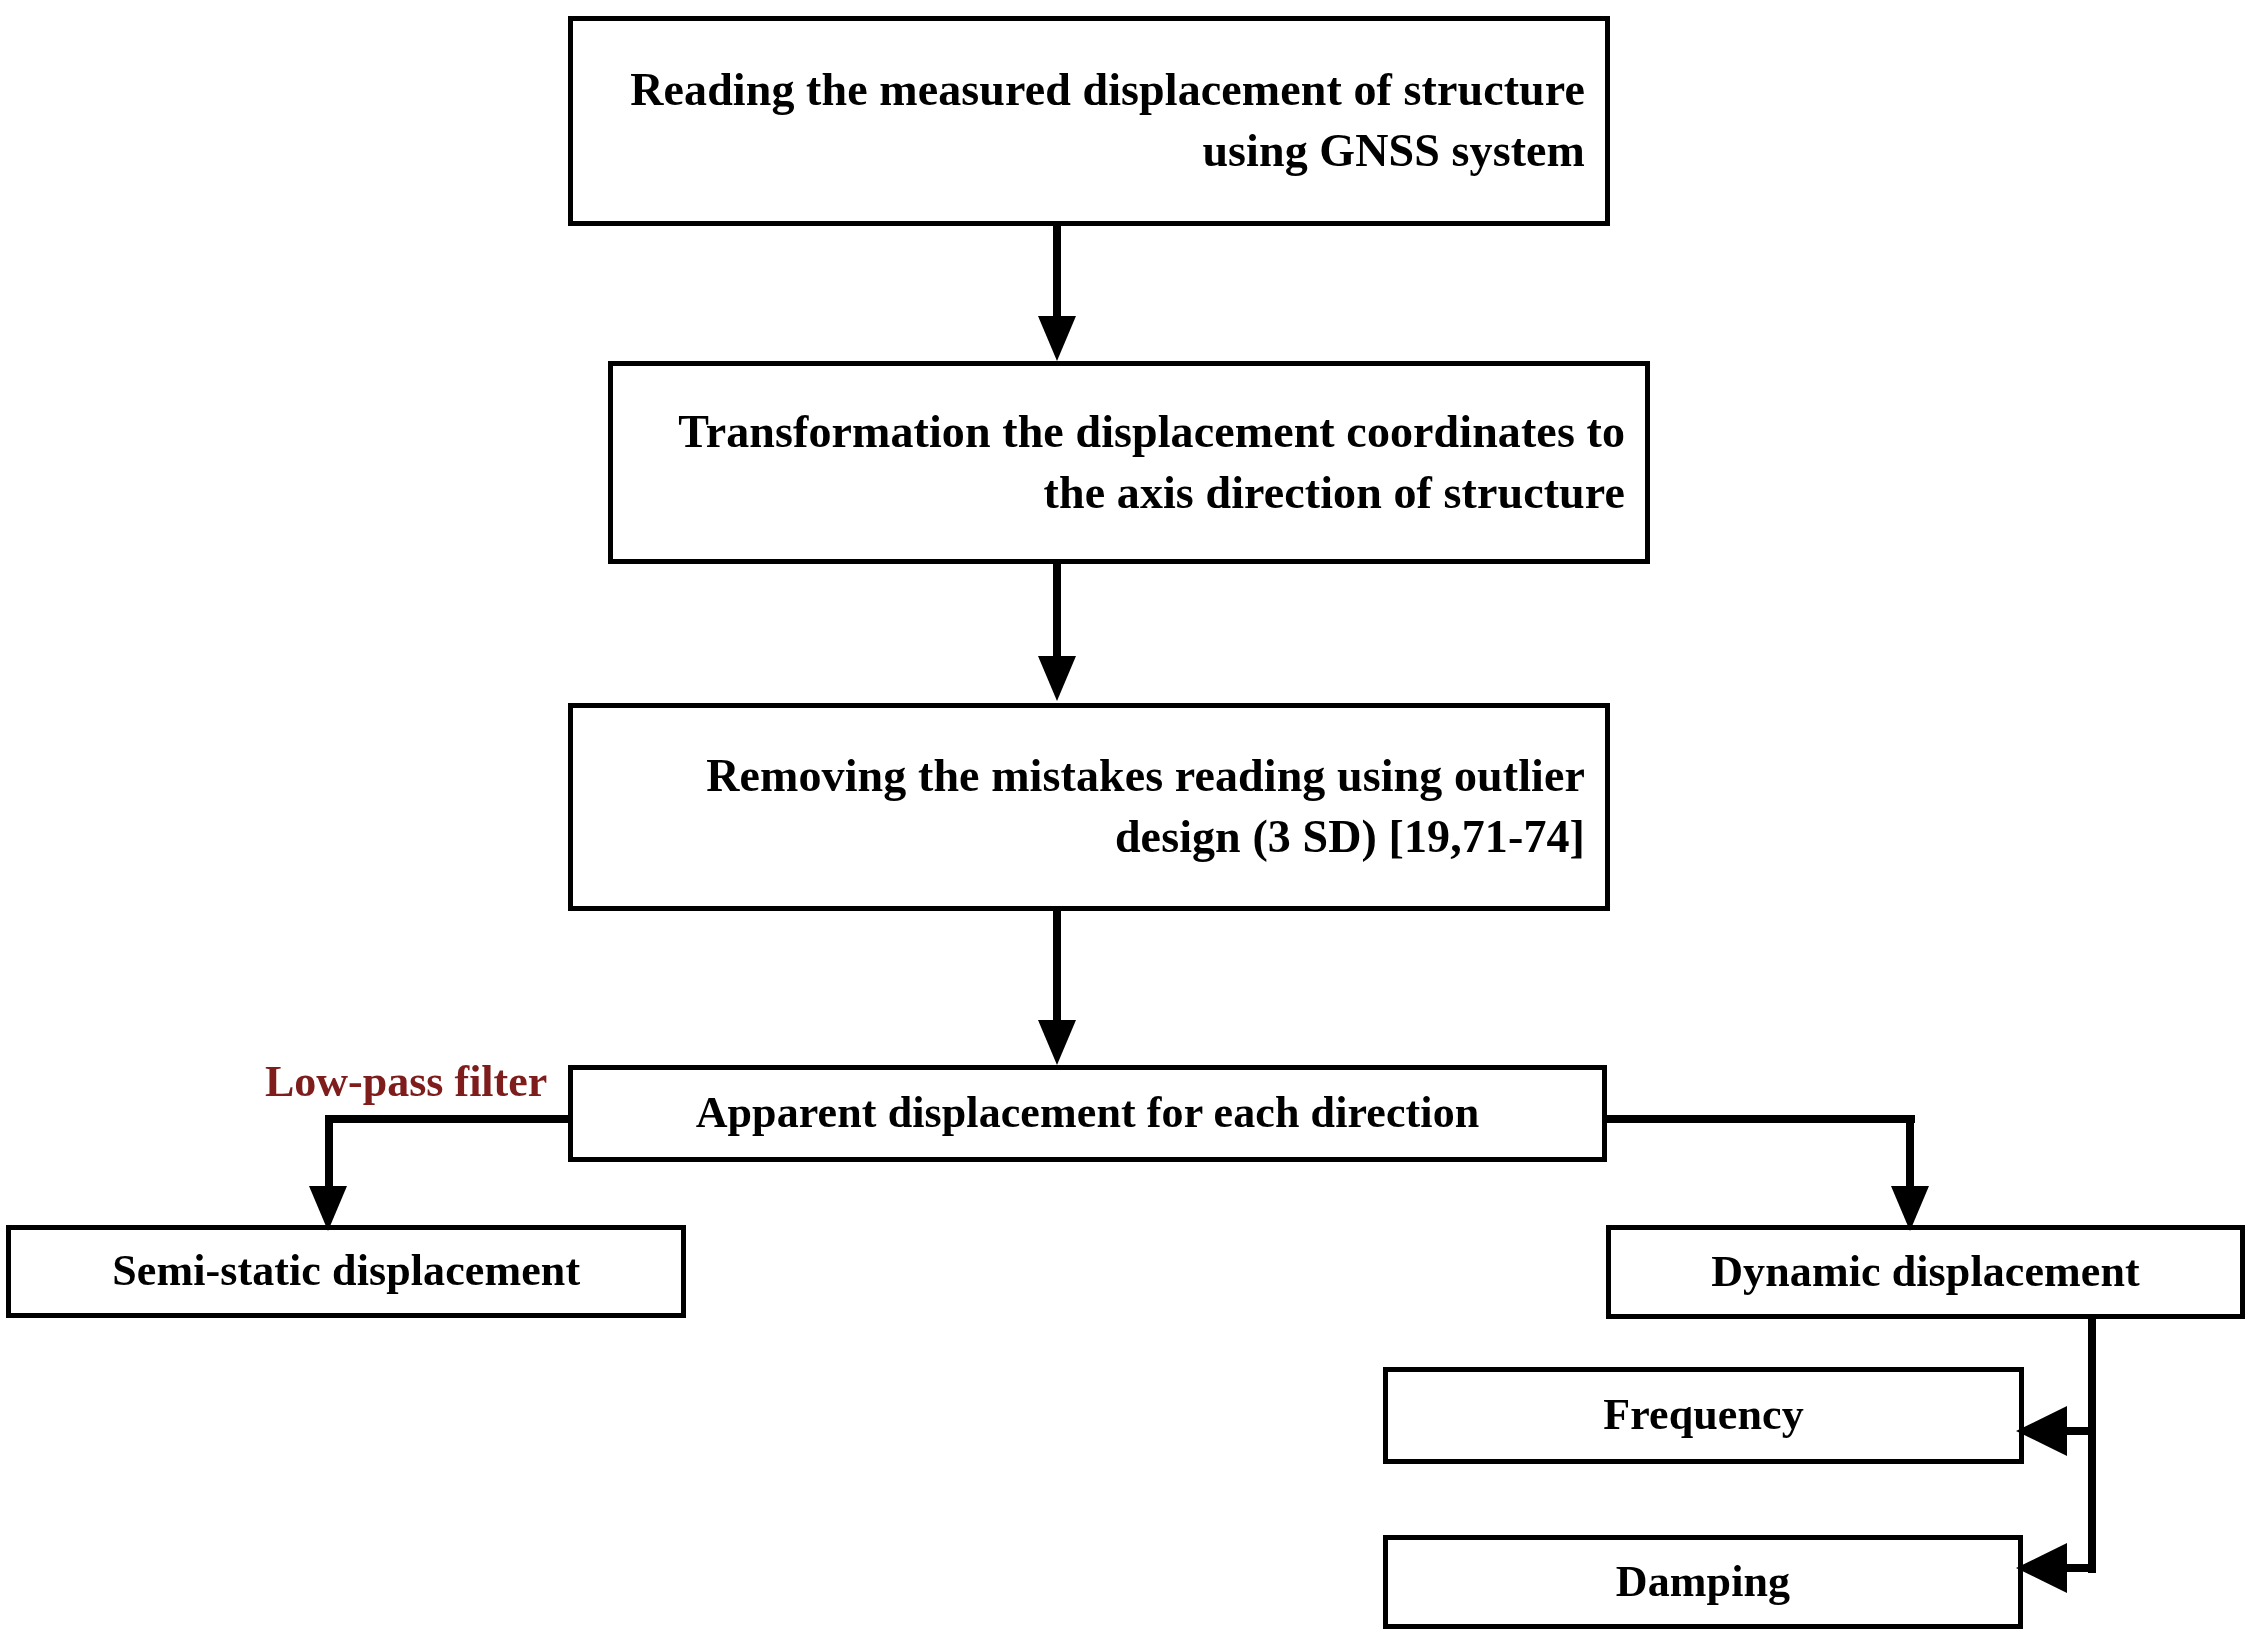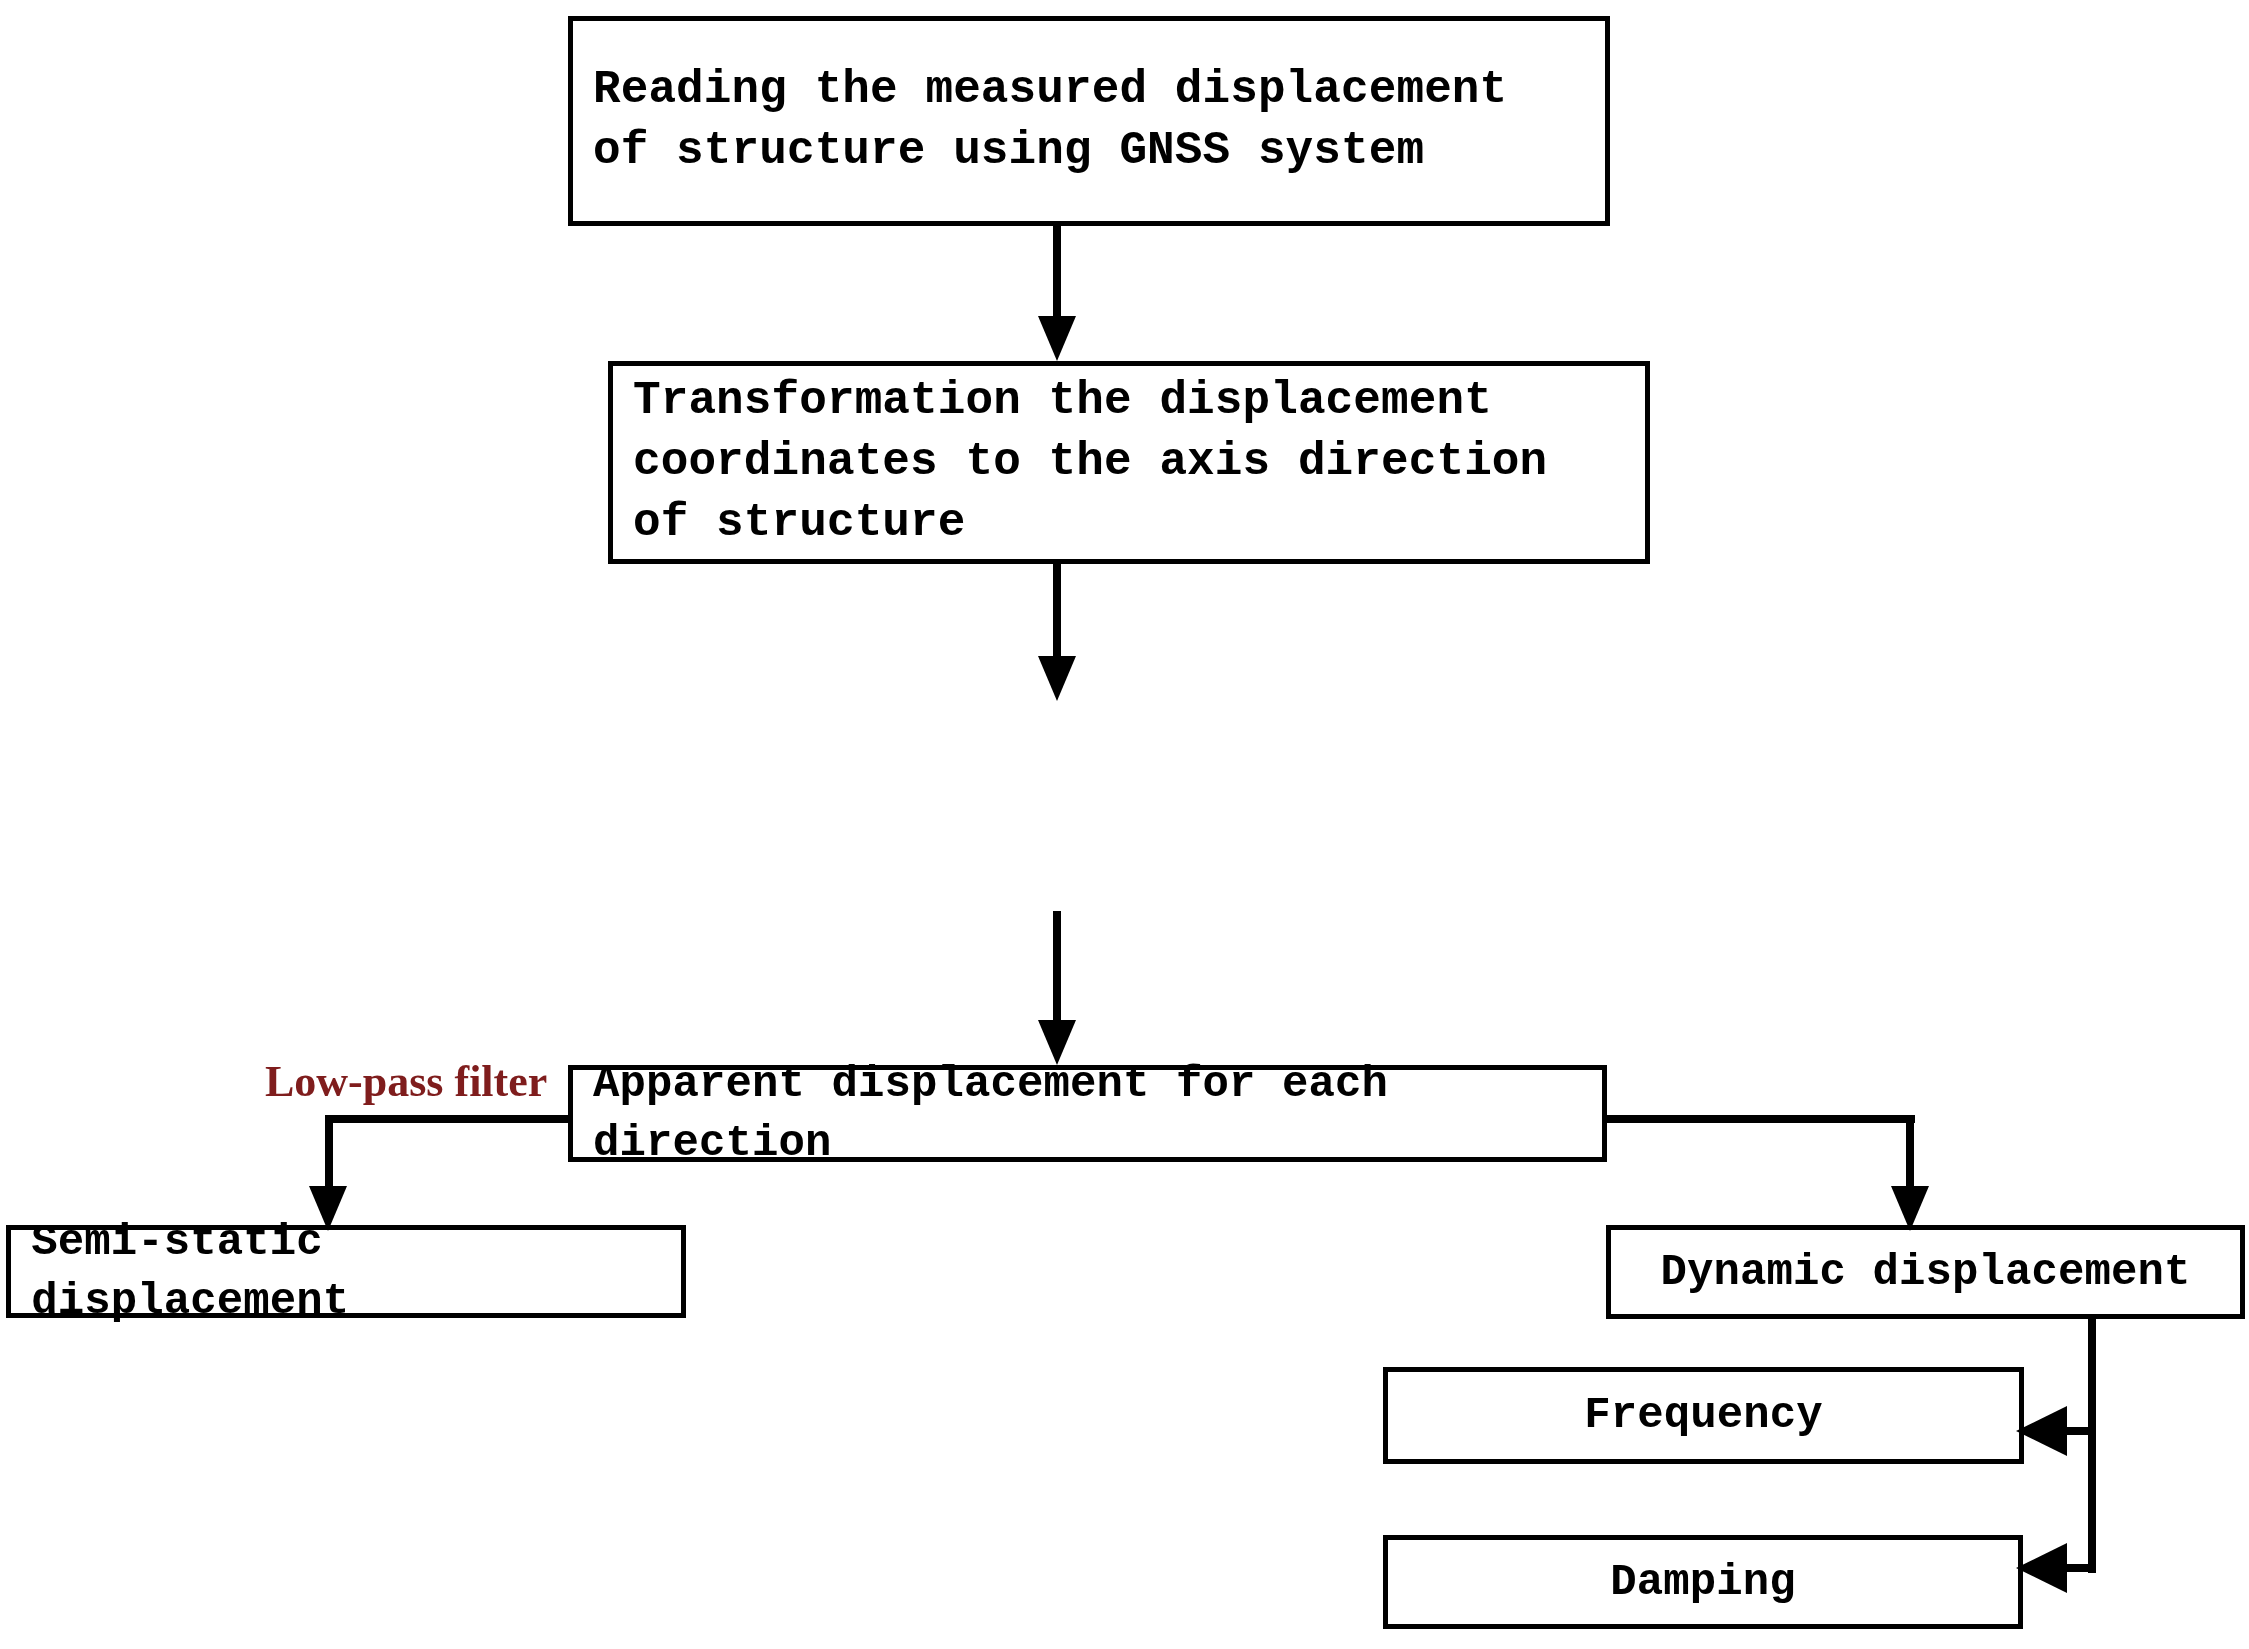--- a/index.html
+++ b/index.html
@@ -17,23 +17,22 @@
     font-family: "Liberation Serif", "DejaVu Serif", serif;
   }
   .fc-box {
     position: absolute;
     box-sizing: border-box;
     border: 5.5px solid #000000;
     background: #ffffff;
     display: flex;
     align-items: center;
     justify-content: center;
-    text-align: left;
+    text-align: right;
     z-index: 3;
-    font-family: Liberation Mono, monospace;
   }
   .fc-box .box-label {
     font-weight: bold;
     color: #000000;
     line-height: 1.32;
     padding: 0 20px;
     letter-spacing: 0.1px;
   }
   
   #box-read      { left: 568px;  top: 15.6px;   width: 1042px; height: 210px; }
@@ -129,20 +128,23 @@
   <div class="edge-label" id="label-lowpass">Low-pass filter</div>
 
   <div class="fc-box" id="box-read">
     <span class="box-label">Reading the measured displacement of structure using GNSS system</span>
   </div>
 
   <div class="fc-box" id="box-transform">
     <span class="box-label">Transformation the displacement coordinates to the axis direction of structure</span>
   </div>
 
+  <div class="fc-box" id="box-outlier">
+    <span class="box-label">Removing the mistakes reading using outlier design (3 SD) [19,71-74]</span>
+  </div>
 
   <div class="fc-box" id="box-apparent">
     <span class="box-label">Apparent displacement for each direction</span>
   </div>
 
   <div class="fc-box" id="box-dynamic">
     <span class="box-label">Dynamic displacement</span>
   </div>
 
   <div class="fc-box" id="box-semistatic">

